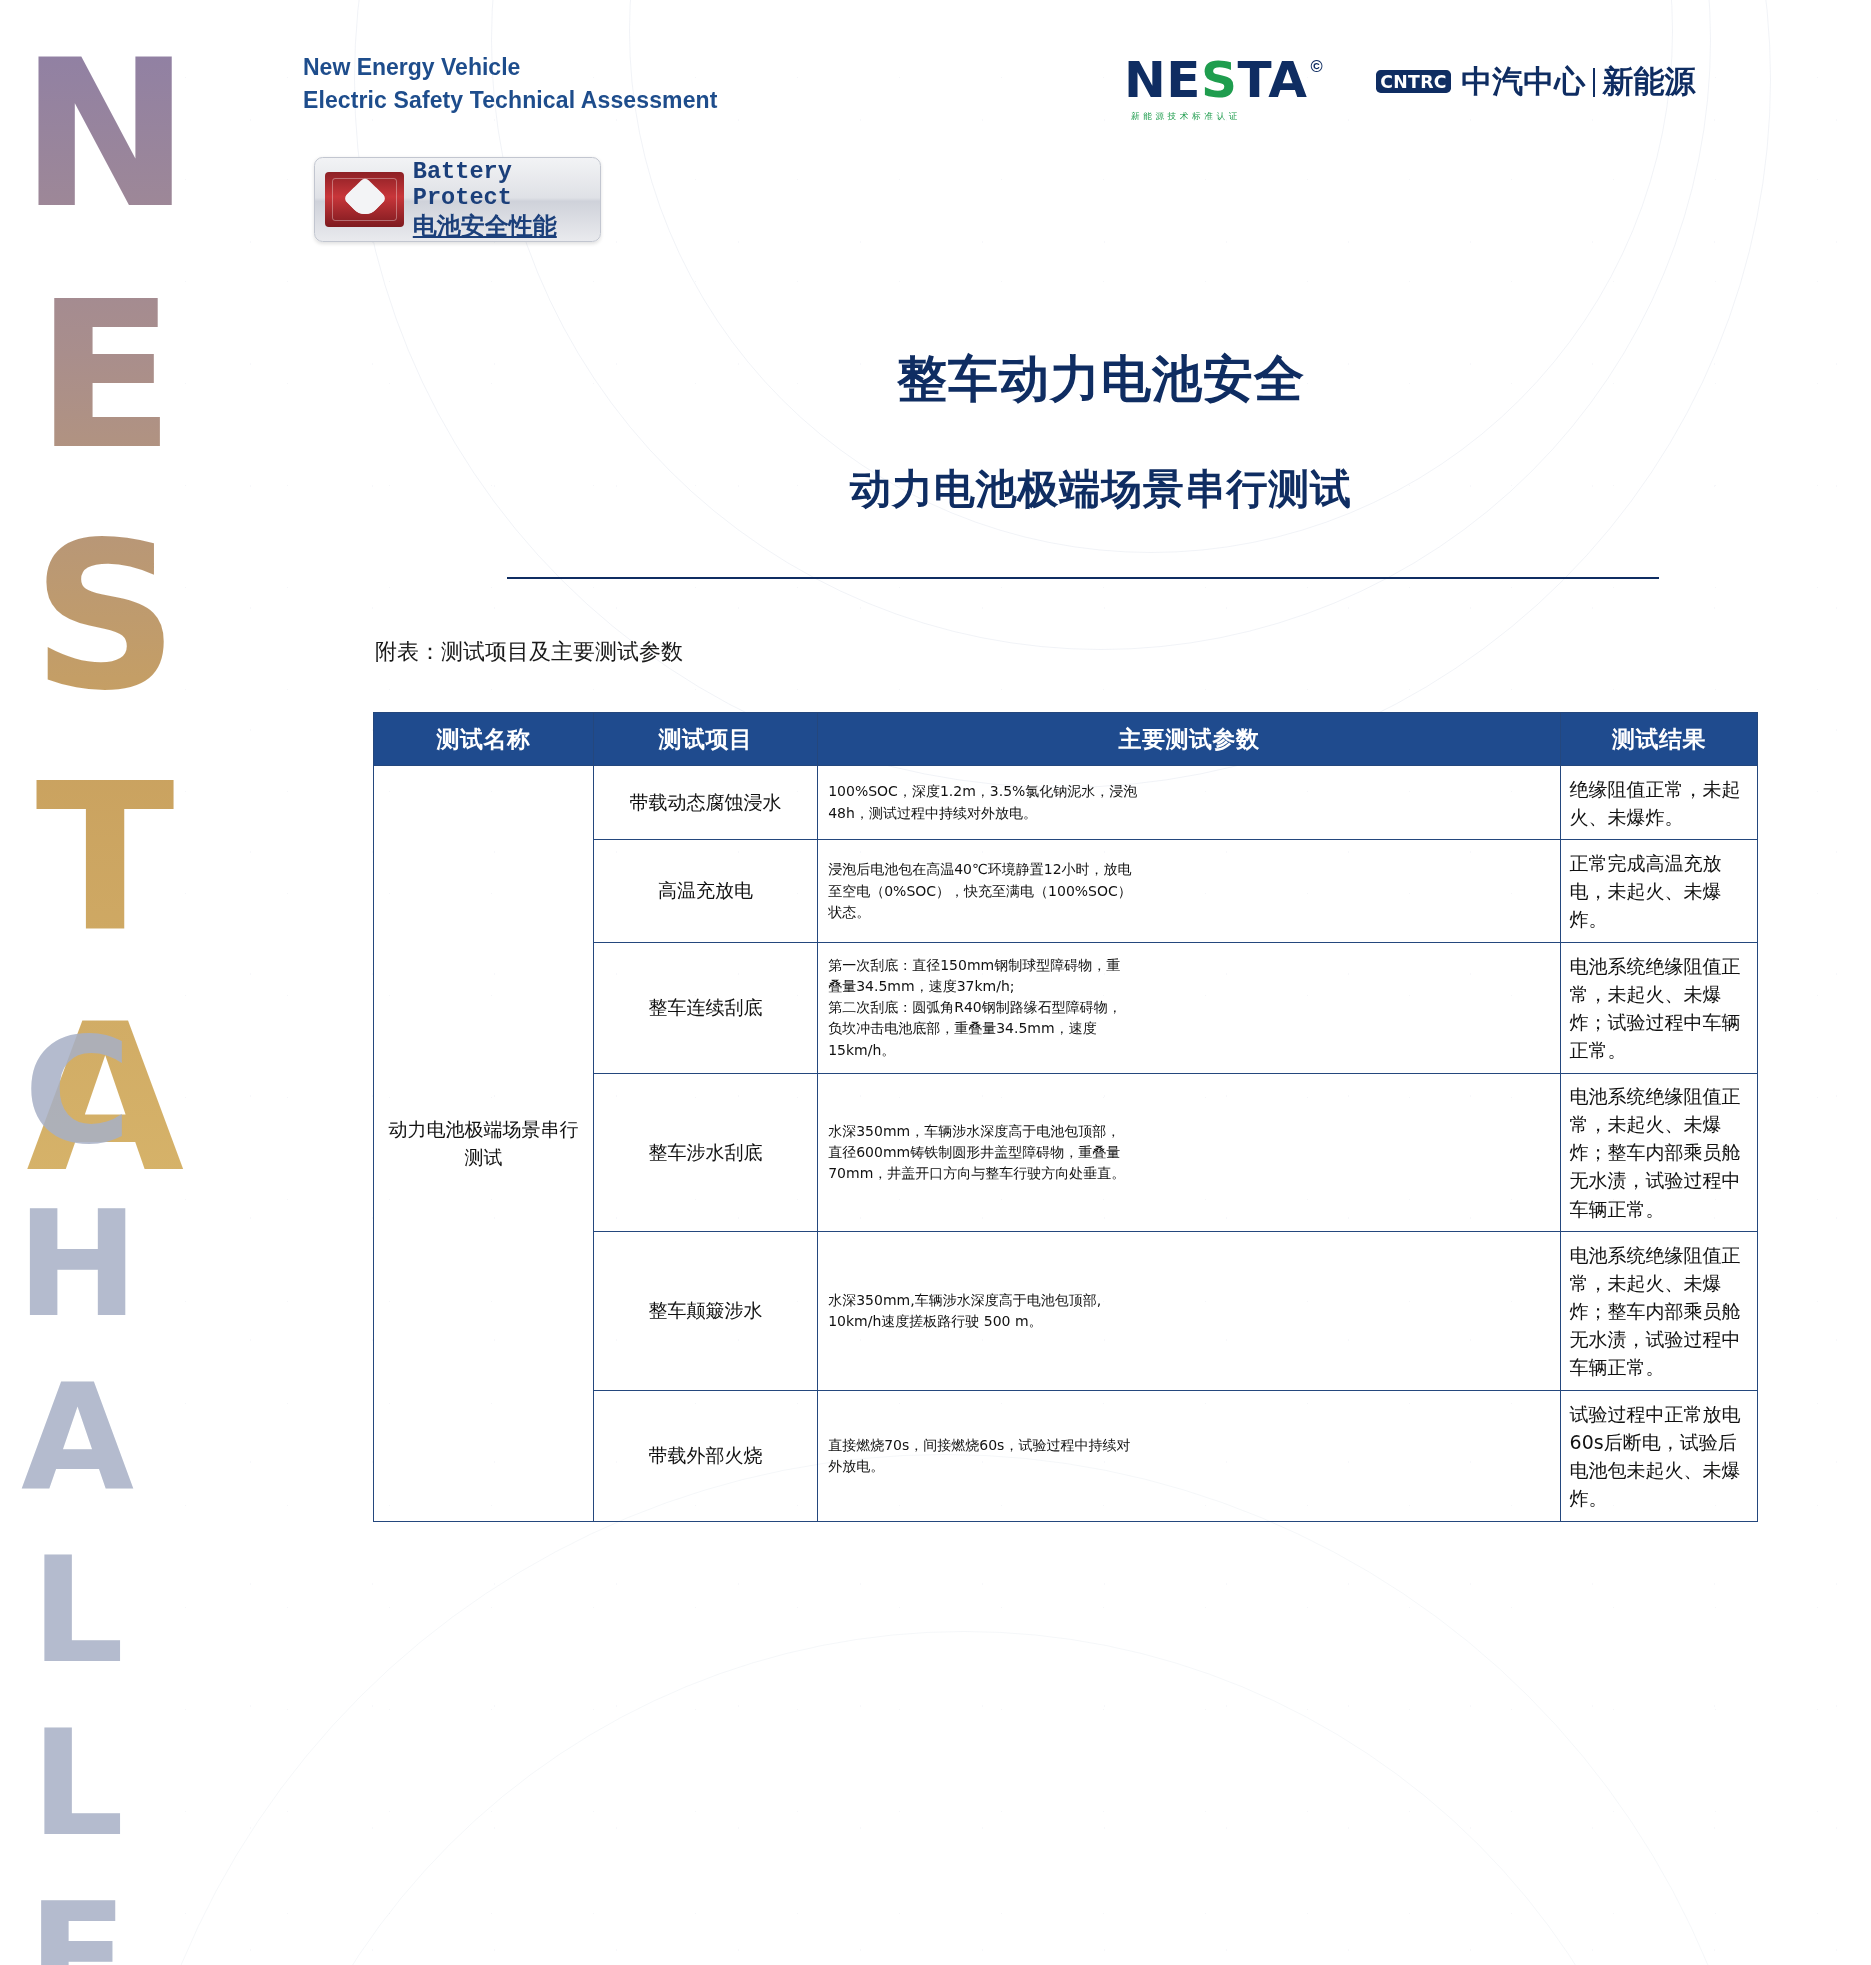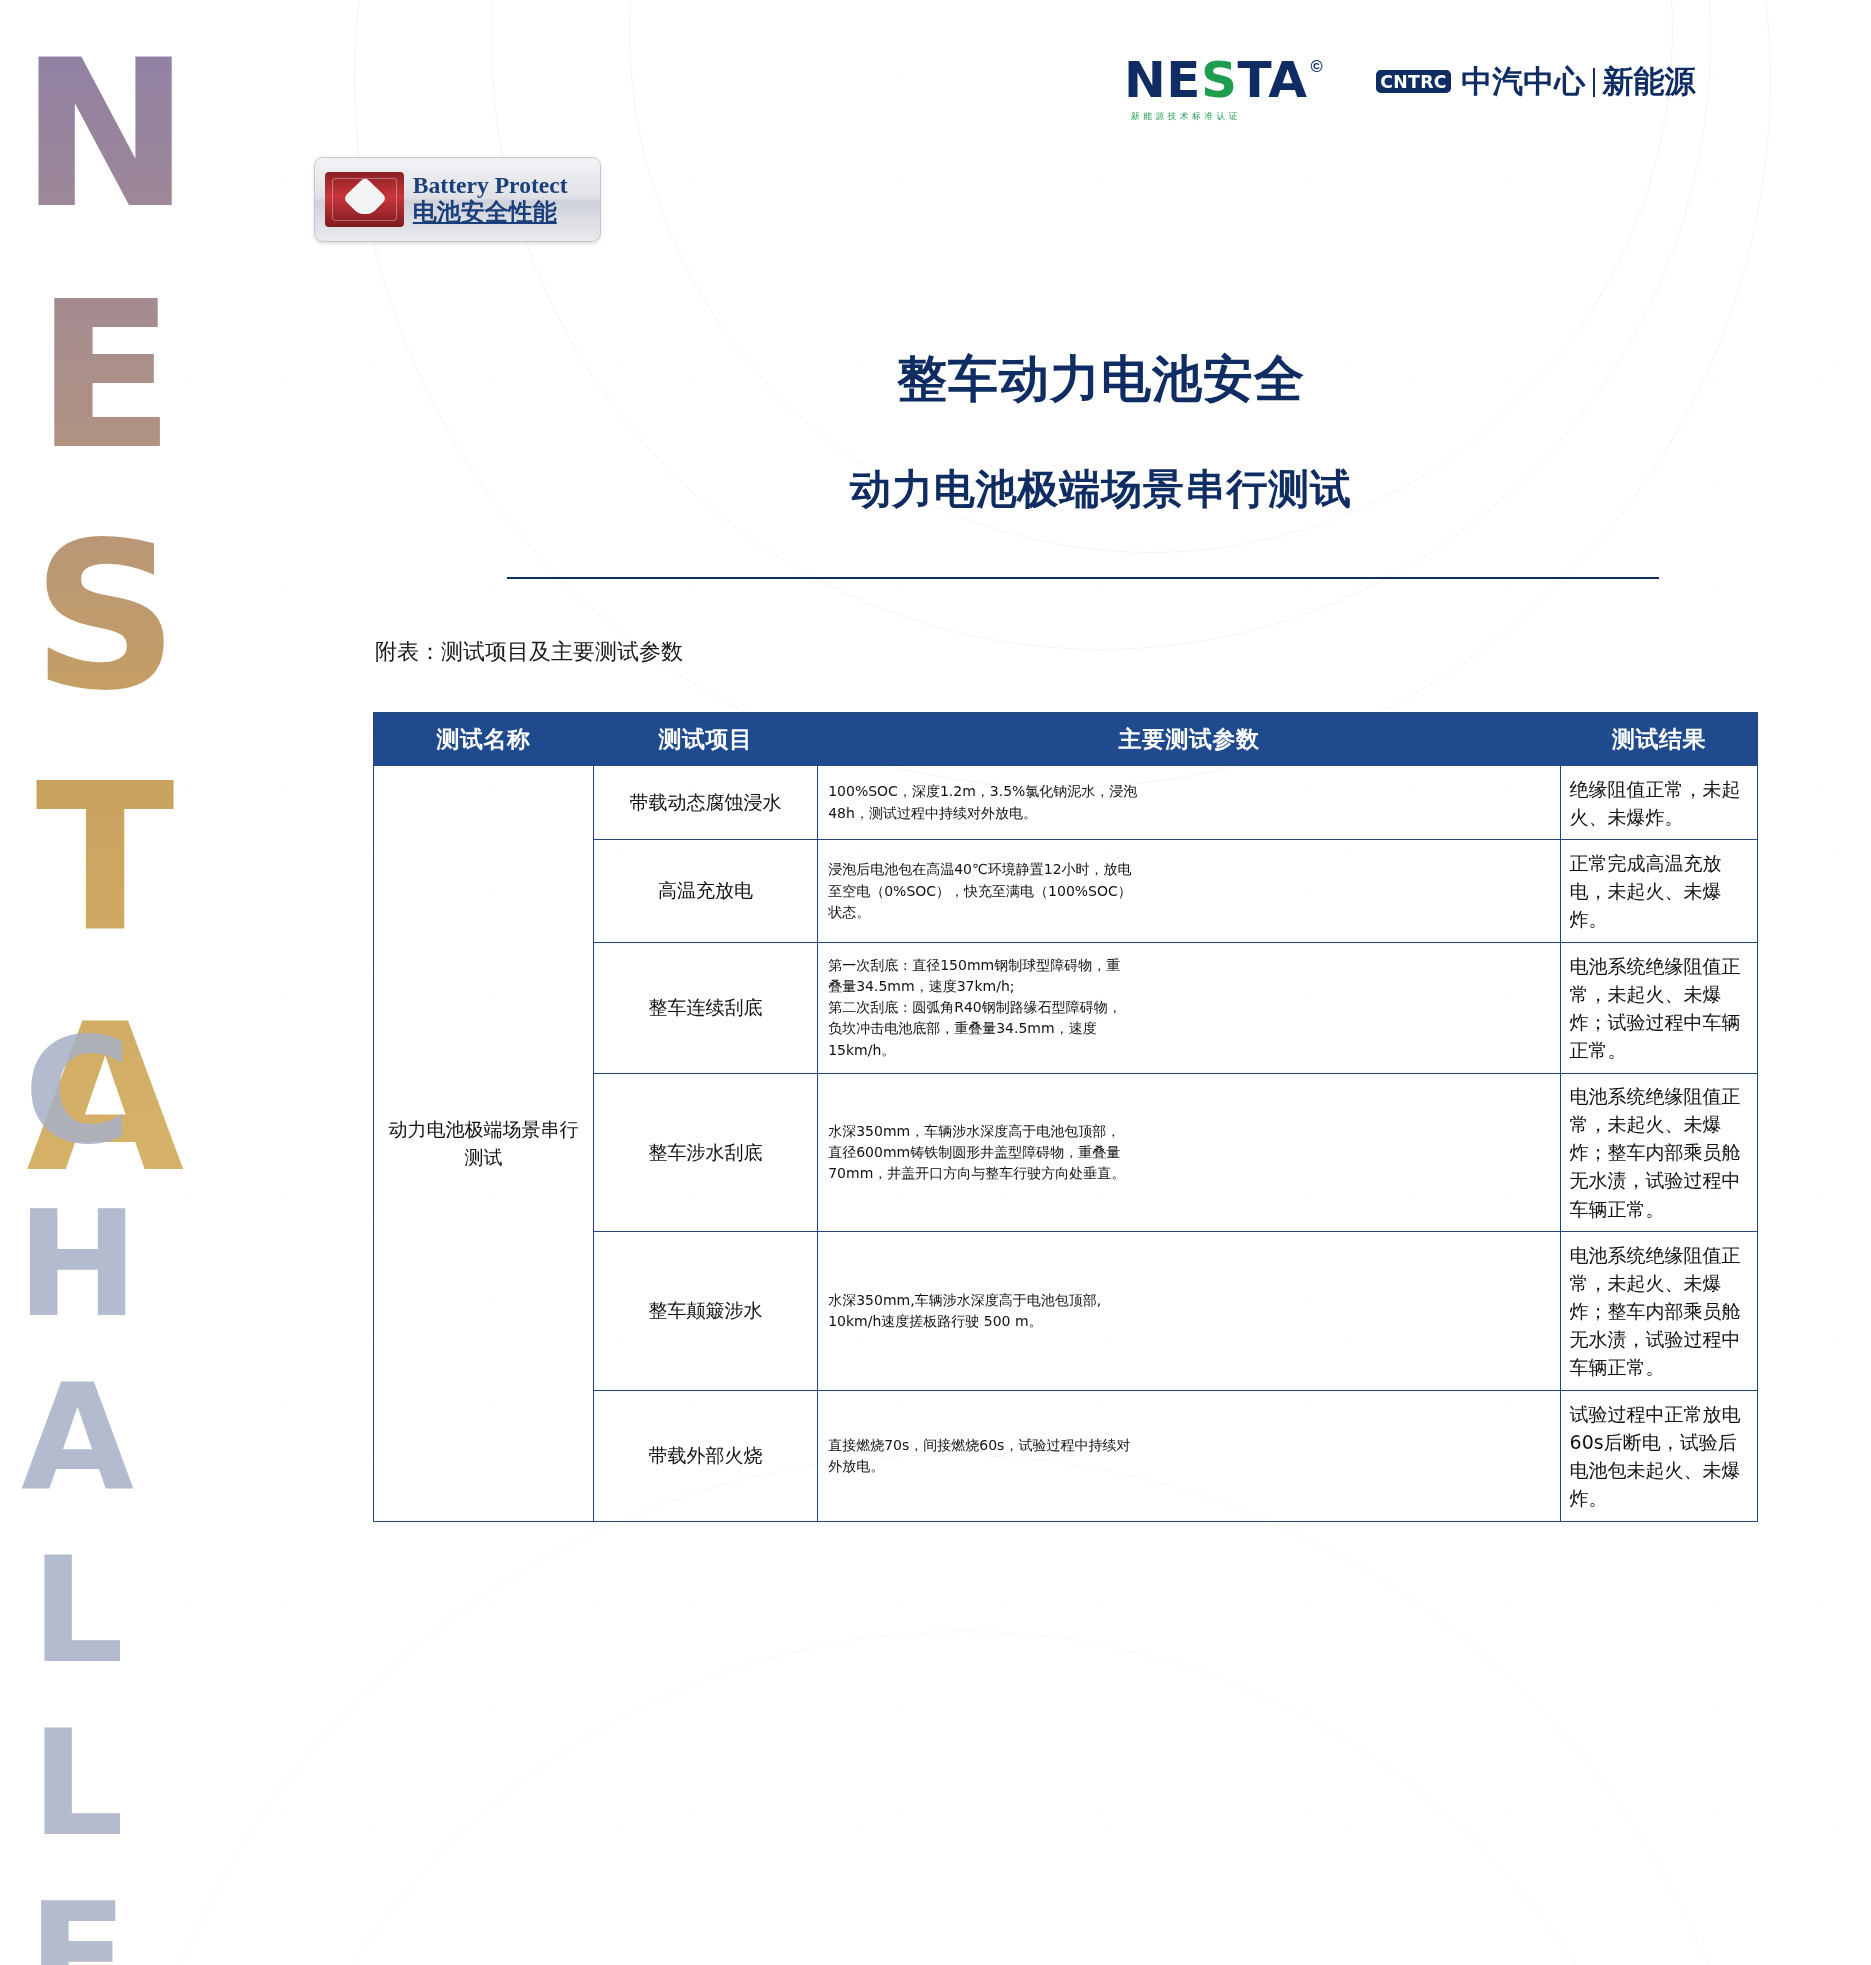--- a/index.html
+++ b/index.html
@@ -127,21 +127,21 @@
   .badge-icon::after{
     content:"";
     position:absolute;
     left:7px; top:6.3px; right:7px; bottom:6.3px;
     border:1.2px solid rgba(255,255,255,.35);
     border-radius:3.1px;
   }
   .badge-txt { display: flex; flex-direction: column; justify-content: center; }
   .badge-t1 {
     color: #1b3f7a; font-weight: 800; font-size: 23.6px; line-height: 1.12;
-    font-family: Liberation Serif, serif;
+    font-family: Liberation Mono, monospace;
   }
   .badge-t2 {
     color: #1b3f7a; font-weight: 800; font-size: 24px; line-height: 1.2;
     font-family: "DejaVu Sans", sans-serif;
     text-decoration: underline;
   }
 
   
   .nesta-logo {
     position: absolute;
@@ -308,20 +308,24 @@
   <div class="bg-swoosh bg-s2"></div>
   <div class="bg-swoosh bg-s3"></div>
   <div class="bg-swoosh bg-s4"></div>
   <div class="bg-swoosh bg-s5"></div>
 
   <div class="left-band">
     <div class="vert-word vert-nesta">NESTA</div>
     <div class="vert-word vert-challenge">CHALLENGE</div>
   </div>
 
+  <div class="hdr-en">
+    <div class="l1">New Energy Vehicle</div>
+    <div class="l2">Electric Safety Technical Assessment</div>
+  </div>
 
   <div class="badge">
     <div class="badge-icon"></div>
     <div class="badge-txt">
       <div class="badge-t1">Battery Protect</div>
       <div class="badge-t2">电池安全性能</div>
     </div>
   </div>
 
   <div class="nesta-logo">

